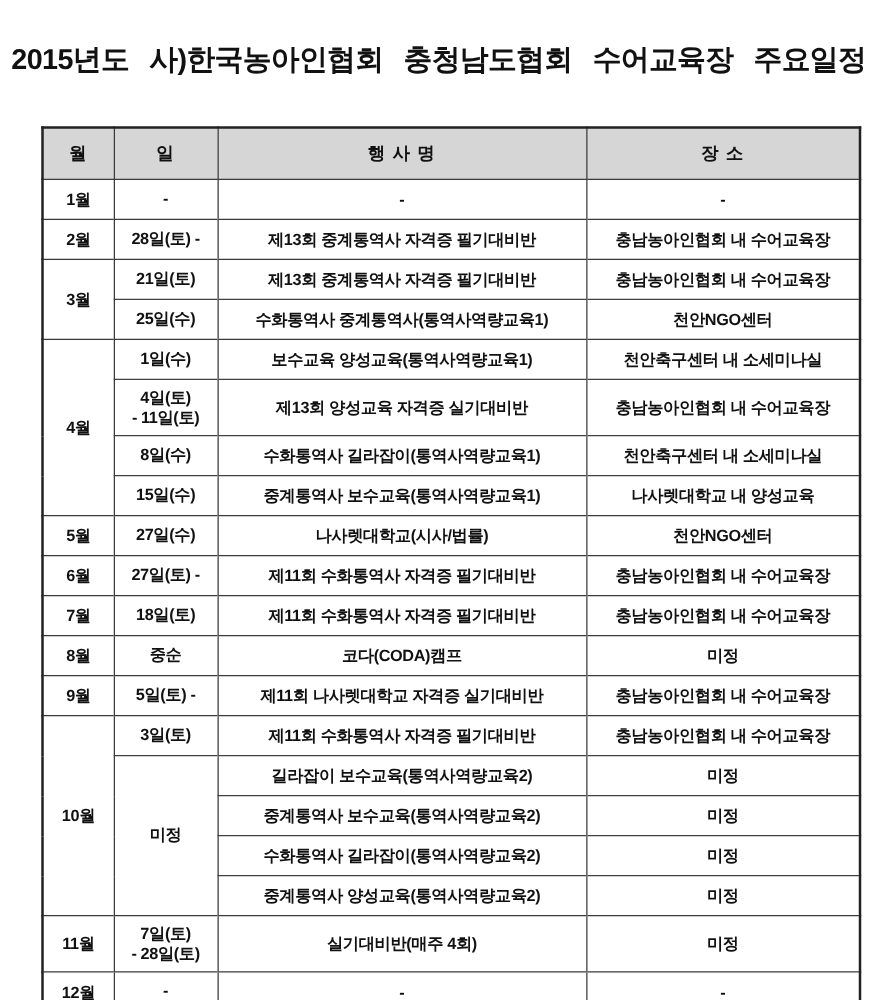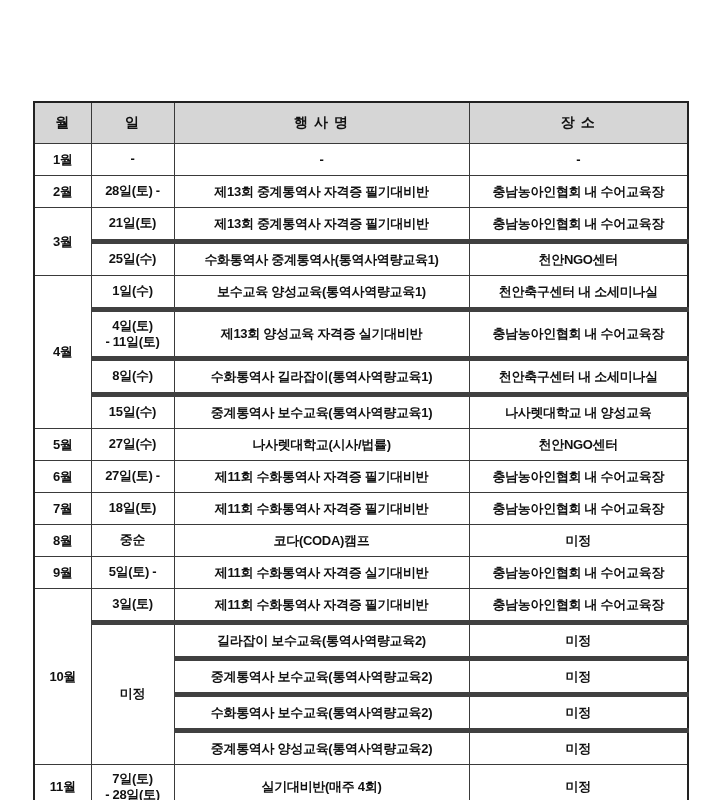--- a/index.html
+++ b/index.html
@@ -62,28 +62,29 @@
     height: 29px;
     font-size: 13px;
     font-weight: 700;
     color: #111111;
     text-align: center;
     vertical-align: middle;
     padding: 1px 2px;
     letter-spacing: -0.3px;
     overflow: hidden;
   }
-  tr.sub td { border-top: 5px solid #404040; }
+  tr.sub td { border-top: 1px solid #404040; }
   tr.tall td { height: 42px; }
   td.day { white-space: pre-line; line-height: 1.25; }
 </style>
 </head>
 <body>
 
 <div class="page">
+  <div class="doc-title">2015년도 사)한국농아인협회 충청남도협회 수어교육장 주요일정</div>
 
   <table class="schedule">
     <colgroup>
       <col class="c-month">
       <col class="c-day">
       <col class="c-event">
       <col class="c-place">
     </colgroup>
     <thead>
       <tr>
@@ -159,40 +160,40 @@
         </tr>
         <tr>
           <td class="month">8월</td>
           <td class="day">중순</td>
           <td>코다(CODA)캠프</td>
           <td>미정</td>
         </tr>
         <tr>
           <td class="month">9월</td>
           <td class="day">5일(토) -</td>
-          <td>제11회 수화통역사 자격증 실기대비반</td>
+          <td>제11회 나사렛대학교 자격증 실기대비반</td>
           <td>충남농아인협회 내 수어교육장</td>
         </tr>
         <tr>
           <td rowspan="5" class="month">10월</td>
           <td class="day">3일(토)</td>
           <td>제11회 수화통역사 자격증 필기대비반</td>
           <td>충남농아인협회 내 수어교육장</td>
         </tr>
         <tr class="sub">
           <td rowspan="4" class="day">미정</td>
           <td>길라잡이 보수교육(통역사역량교육2)</td>
           <td>미정</td>
         </tr>
         <tr class="sub">
           <td>중계통역사 보수교육(통역사역량교육2)</td>
           <td>미정</td>
         </tr>
         <tr class="sub">
-          <td>수화통역사 보수교육(통역사역량교육2)</td>
+          <td>수화통역사 길라잡이(통역사역량교육2)</td>
           <td>미정</td>
         </tr>
         <tr class="sub">
           <td>중계통역사 양성교육(통역사역량교육2)</td>
           <td>미정</td>
         </tr>
         <tr class="tall">
           <td class="month">11월</td>
           <td class="day">7일(토)
 - 28일(토)</td>

